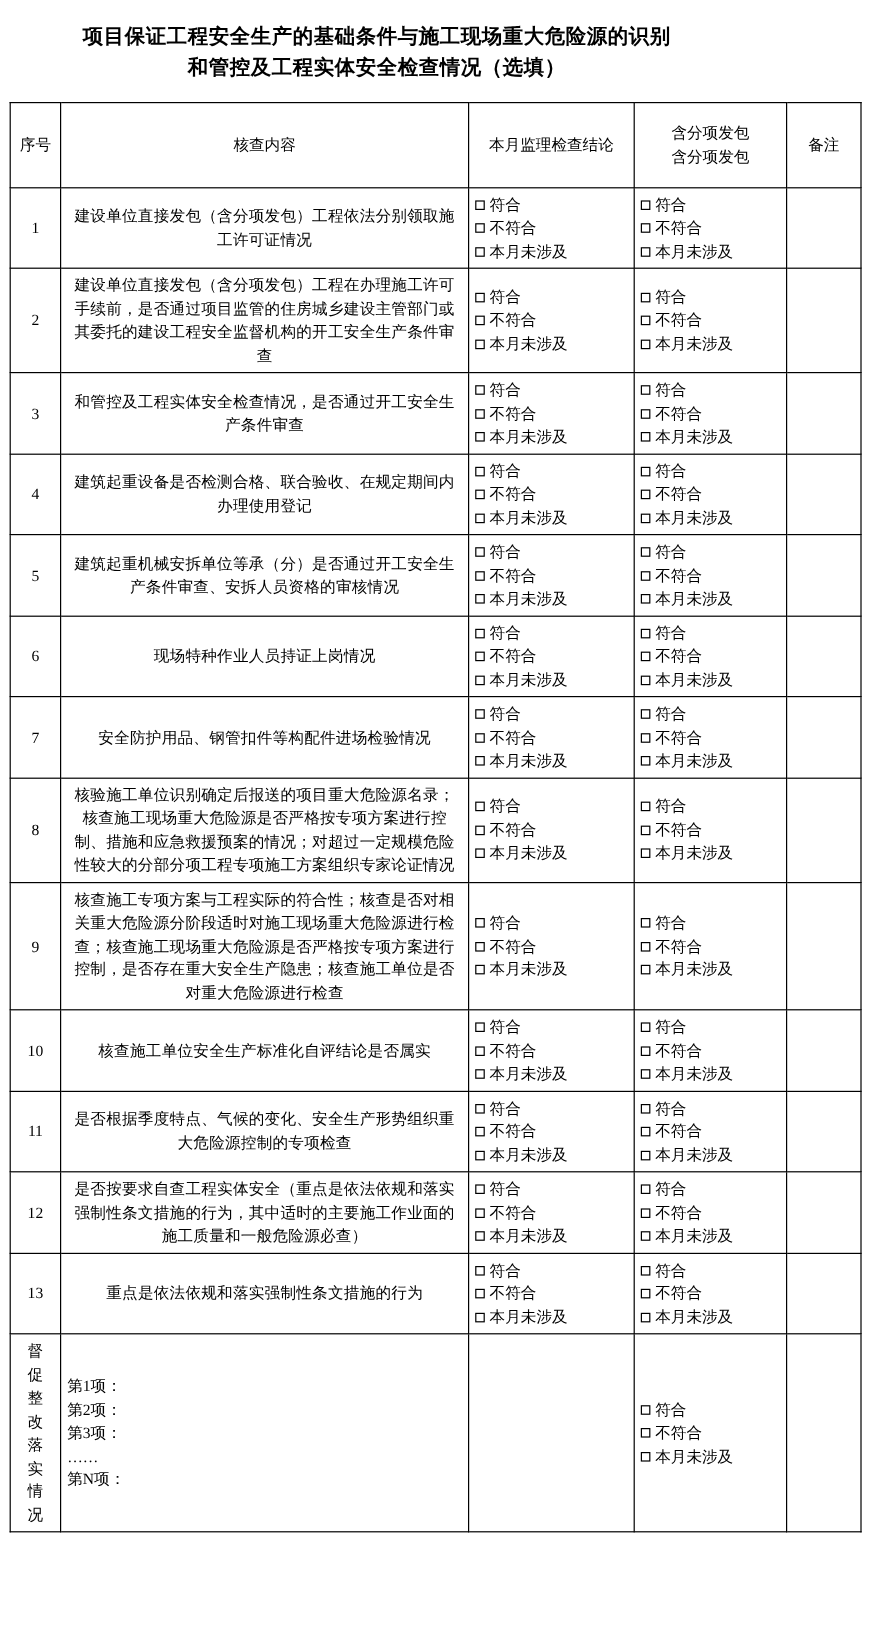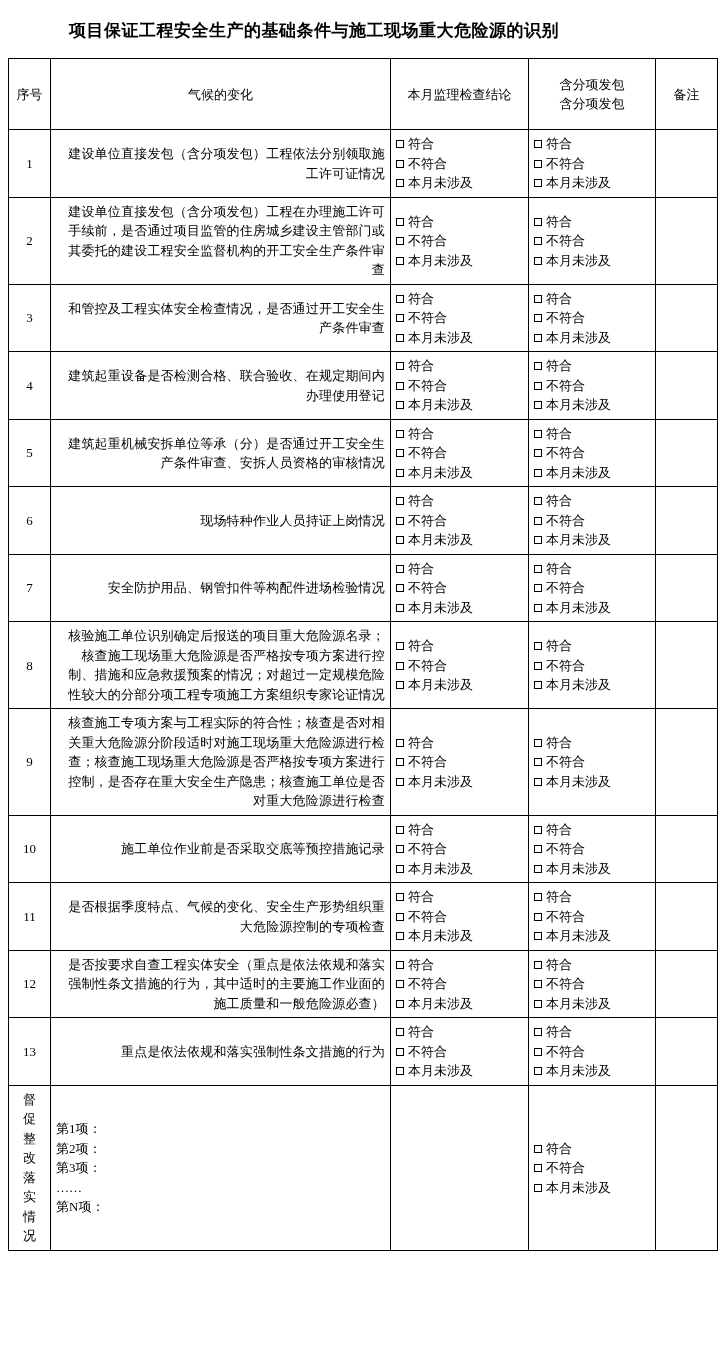--- a/index.html
+++ b/index.html
@@ -53,21 +53,21 @@
   .col-cont { width: 340px; }
   .col-sup  { width: 138px; }
   .col-gov  { width: 127px; }
   .col-rem  { width: 62px; }
 
   td.no {
     text-align: center;
     font-size: 13px;
   }
   td.content {
-    text-align: right;
+    text-align: center;
     font-size: 13px;
     line-height: 1.65;
     letter-spacing: 0.2px;
   }
   td.checks {
     font-size: 12.5px;
     line-height: 1.6;
     padding-left: 10px;
     vertical-align: middle;
     margin-left: 32px;
@@ -107,34 +107,35 @@
   }
   .item-line { display: block; }
 </style>
 </head>
 <body>
 
 <div class="page">
 
   <div class="doc-title">
     <div>项目保证工程安全生产的基础条件与施工现场重大危险源的识别</div>
+    <div>和管控及工程实体安全检查情况（选填）</div>
   </div>
 
   <table class="main">
     <colgroup>
       <col class="col-no">
       <col class="col-cont">
       <col class="col-sup">
       <col class="col-gov">
       <col class="col-rem">
     </colgroup>
     <thead>
       <tr>
         <th>序号</th>
-        <th>气候的变化</th>
+        <th>核查内容</th>
         <th>本月监理检查结论</th>
         <th>
           <div>含分项发包</div>
           <div>含分项发包</div>
         </th>
         <th>备注</th>
       </tr>
     </thead>
     <tbody>
 
@@ -277,21 +278,21 @@
         <td class="checks">
           <span class="chk"><span class="box"></span><span>符合</span></span>
           <span class="chk"><span class="box"></span><span>不符合</span></span>
           <span class="chk"><span class="box"></span><span>本月未涉及</span></span>
         </td>
         <td class="remark"></td>
       </tr>
 
       <tr>
         <td class="no">10</td>
-        <td class="content">施工单位作业前是否采取交底等预控措施记录</td>
+        <td class="content">核查施工单位安全生产标准化自评结论是否属实</td>
         <td class="checks">
           <span class="chk"><span class="box"></span><span>符合</span></span>
           <span class="chk"><span class="box"></span><span>不符合</span></span>
           <span class="chk"><span class="box"></span><span>本月未涉及</span></span>
         </td>
         <td class="checks">
           <span class="chk"><span class="box"></span><span>符合</span></span>
           <span class="chk"><span class="box"></span><span>不符合</span></span>
           <span class="chk"><span class="box"></span><span>本月未涉及</span></span>
         </td>

